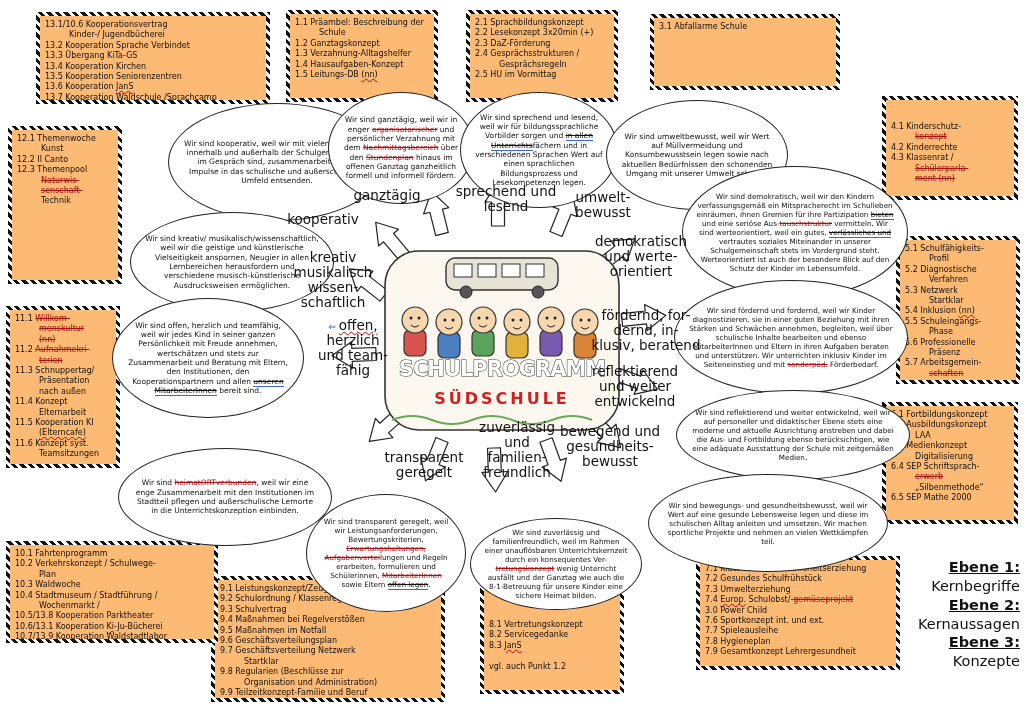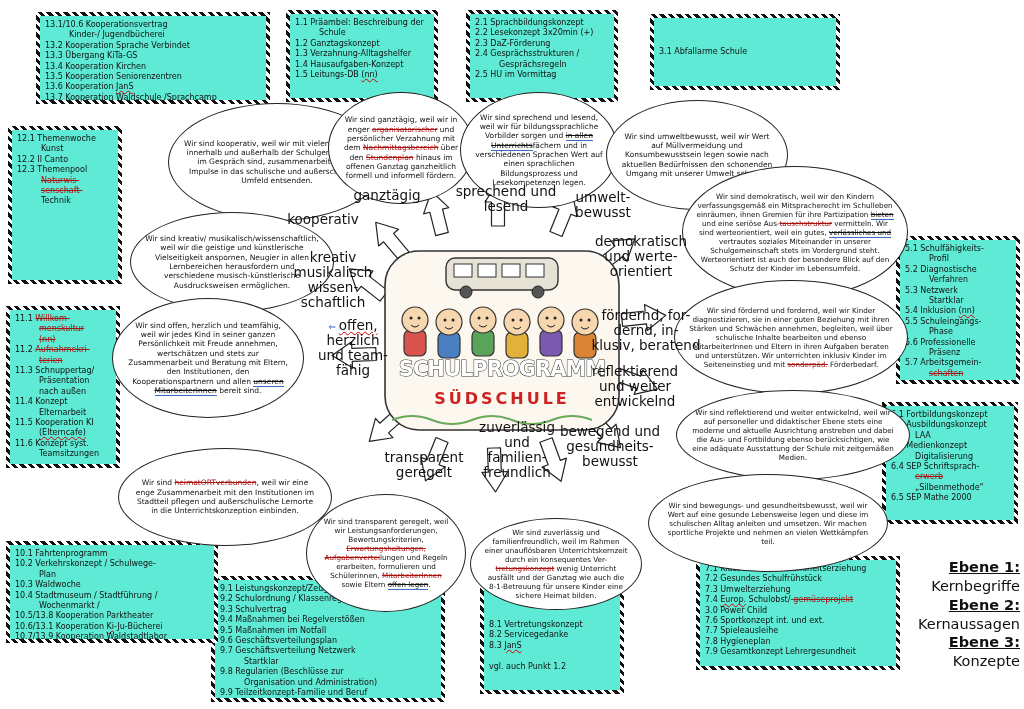--- a/index.html
+++ b/index.html
@@ -1,25 +1,25 @@
 <!DOCTYPE html>
 <html><head>
 <meta charset="utf-8">
 <style>
   html,body{margin:0;padding:0;background:#888;}
   .canvas{position:relative;width:1024px;height:709px;background:#fff;overflow:hidden;
           font-family:"DejaVu Sans","Liberation Sans",sans-serif;color:#111;}
   
-  .box{position:absolute;background:#5eead4;box-sizing:border-box;
+  .box{position:absolute;background:#fdba74;box-sizing:border-box;
        border:4px solid #000;
        border-image:repeating-linear-gradient(45deg,#111 0 3px,#fff 3px 6px) 4;
        padding:4px 5px;font-size:8px;line-height:1.3;z-index:2;}
   .box .ln{white-space:nowrap;}
   .box .ind{padding-left:24px;}
-  .vc{display:flex;align-items:center;}
+  .vc{display:flex;align-items:flex-start;}
   .pt22{padding-top:22px;}
   .pt30{padding-top:30px;}
   
   .ell{position:absolute;border:1.3px solid #222;border-radius:50%;background:#fff;
        display:flex;align-items:center;justify-content:center;text-align:center;
        font-size:7.5px;line-height:1.25;padding:8px 14px;box-sizing:border-box;z-index:3;}
   .ell.small{font-size:7.2px;padding:6px 12px;}
   
   .kw{position:absolute;font-size:13.5px;line-height:1.12;text-align:center;z-index:5;}
   
@@ -80,20 +80,28 @@
   <div class="box" style="left:466px;top:10px;width:152px;height:92px">
       <div class="ln"><span>2.1 Sprachbildungskonzept</span></div>
       <div class="ln"><span>2.2 Lesekonzept 3x20min (+)</span></div>
       <div class="ln"><span>2.3 DaZ-Förderung</span></div>
       <div class="ln"><span>2.4 Gesprächsstrukturen /</span></div>
       <div class="ln ind"><span>Gesprächsregeln</span></div>
       <div class="ln"><span>2.5 HU im Vormittag</span></div>
     </div>
   <div class="box vc" style="left:650px;top:14px;width:190px;height:76px">
       <div class="ln"><span>3.1 Abfallarme Schule</span></div>
+    </div>
+  <div class="box pt22" style="left:882px;top:96px;width:136px;height:104px">
+      <div class="ln"><span>4.1 Kinderschutz-</span></div>
+      <div class="ln ind"><span class="sr">konzept</span></div>
+      <div class="ln"><span>4.2 Kinderrechte</span></div>
+      <div class="ln"><span>4.3 Klassenrat /</span></div>
+      <div class="ln ind"><span class="sr">Schülerparla-</span></div>
+      <div class="ln ind"><span class="sr">ment (nn)</span></div>
     </div>
   <div class="box" style="left:896px;top:236px;width:124px;height:148px">
       <div class="ln"><span>5.1 Schulfähigkeits-</span></div>
       <div class="ln ind"><span>Profil</span></div>
       <div class="ln"><span>5.2 Diagnostische</span></div>
       <div class="ln ind"><span>Verfahren</span></div>
       <div class="ln"><span>5.3 Netzwerk</span></div>
       <div class="ln ind"><span>Startklar</span></div>
       <div class="ln"><span>5.4 Inklusion </span><span class="wr">(nn)</span></div>
       <div class="ln"><span>5.5 Schuleingangs-</span></div>

